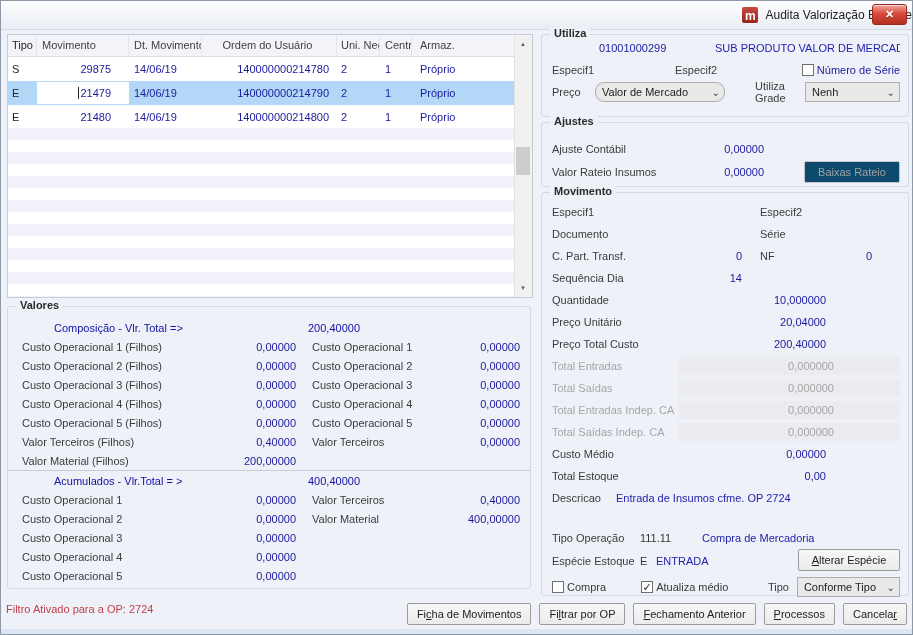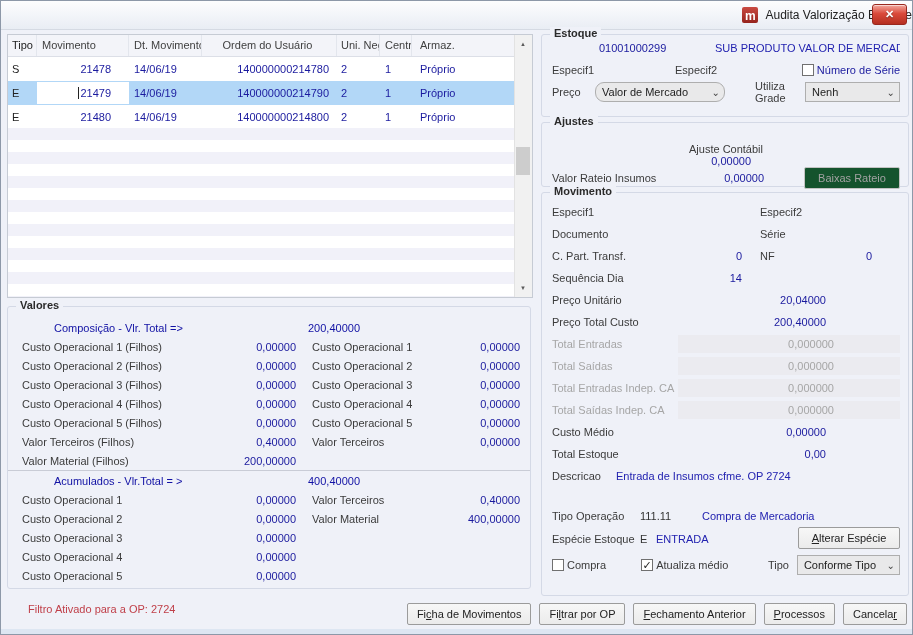--- a/index.html
+++ b/index.html
@@ -83,28 +83,28 @@
     box-sizing:border-box;padding:0 4px 0 6px;color:#222;}
   .combo .ctext{flex:1;white-space:nowrap;overflow:hidden;}
   .combo .chev{color:#444;font-size:10px;margin-left:4px;}
   .lbl-preco{width:43px;}
   .combo-preco{width:130px;margin-right:18px;border-radius:9px;}
   .lbl-grade{flex:1;padding-left:12px;}
   .combo-grade{width:95px;gap:44px;}
   
   .ajustes{left:540px;top:121px;width:368px;height:65px;}
   .aj-row{display:flex;align-items:center;height:23px;padding:0 8px 0 10px;}
-  .aj-row.first{margin-top:20px;flex-direction:column;}
+  .aj-row.first{margin-top:14px;}
   .aj-lbl{flex:1;}
   .aj-val{width:90px;text-align:right;color:#1a1a9e;margin-right:40px;}
   .aj-btnspot{width:96px;height:20px;}
   .wbtn{font-family:"Liberation Sans",sans-serif;font-size:11px;color:#222;
     background:linear-gradient(#f7f7f7,#ebebeb);border:1px solid #9b9b9b;border-radius:2px;
     height:22px;padding:0 9px;white-space:nowrap;}
-  .wbtn:disabled,.wbtn.disabled{color:#a2a2a2;background:#14532d;border-color:#c3c3c3;}
+  .wbtn:disabled,.wbtn.disabled{color:#a2a2a2;background:#0c4a6e;border-color:#c3c3c3;}
   .u{text-decoration:underline;}
   
   .movimento{left:540px;top:191px;width:368px;height:404px;}
   .mv-body{padding-top:8px;}
   .mrow{display:flex;align-items:center;height:22px;padding:0 8px 0 10px;}
   .m-l1{width:130px;}
   .m-v1{width:60px;text-align:right;color:#1a1a9e;}
   .m-l2{margin-left:18px;width:68px;}
   .m-v2{flex:1;text-align:right;padding-right:28px;color:#1a1a9e;}
   .m-lblf{flex:1;}
@@ -122,21 +122,21 @@
   .es-lbl{width:88px;}
   .es-code{width:16px;color:#333;}
   .es-desc{color:#2222b0;}
   .es-btn{position:absolute;right:8px;top:0;width:102px;}
   .mrow.checks{height:24px;margin-top:2px;}
   .chk-compra{width:90px;}
   .chk-atualiza{width:128px;}
   .lbl-tipo{width:36px;text-align:right;padding-right:8px;box-sizing:border-box;flex:1;}
   .combo-tipo{width:104px;}
   
-  .status{position:absolute;left:27px;top:602px;color:#c0404a;}
+  .status{position:absolute;left:5px;top:602px;color:#c0404a;}
   .btnrow{position:absolute;right:5px;top:602px;display:flex;gap:8px;}
   .frame-bottom{position:absolute;left:0;right:0;bottom:0;height:5px;background:#dde6f2;}
 </style>
 </head>
 <body>
 
 <div class="window">
 
   <div class="titlebar">
     <span class="app-icon"></span>
@@ -152,21 +152,21 @@
       <span class="gh c-mov" style="text-align:left;padding-left:5px;">Movimento</span>
       <span class="gh c-dt">Dt. Movimento</span>
       <span class="gh c-ordem" style="text-align:center;padding-left:5px;">Ordem do Usuário</span>
       <span class="gh c-uni">Uni. Neg.</span>
       <span class="gh c-centro">Centro</span>
       <span class="gh c-armaz" style="border-right:none;">Armaz.</span>
     </div>
 
     <div class="grid-row">
       <span class="gc c-tipo">S</span>
-      <span class="gc c-mov">21478</span>
+      <span class="gc c-mov">29875</span>
       <span class="gc c-dt">14/06/19</span>
       <span class="gc c-ordem">140000000214780</span>
       <span class="gc c-uni">2</span>
       <span class="gc c-centro">1</span>
       <span class="gc c-armaz">Próprio</span>
     </div>
 
     <div class="grid-row selected">
       <span class="gc c-tipo">E</span>
       <span class="gc c-mov" style="padding:0;">
@@ -273,21 +273,21 @@
         <span class="vv1">0,00000</span>
       </div>
       <div class="vrow">
         <span class="vl1">Custo Operacional 5</span>
         <span class="vv1">0,00000</span>
       </div>
     </div>
   </div>
 
   <div class="groupbox material">
-    <span class="gb-caption">Estoque</span>
+    <span class="gb-caption">Utiliza</span>
     <div class="mtl-row first">
       <span class="mtl-code navy">01001000299</span>
       <span class="mtl-name blue">SUB PRODUTO VALOR DE MERCADO</span>
     </div>
     <div class="mtl-row">
       <span class="mtl-esp1">Especif1</span>
       <span class="mtl-esp2">Especif2</span>
       <label class="check">
         <span class="cb"></span>
         <span class="navy">Número de Série</span>
@@ -338,20 +338,24 @@
       </div>
       <div class="mrow">
         <span class="m-l1">C. Part. Transf.</span>
         <span class="m-v1">0</span>
         <span class="m-l2">NF</span>
         <span class="m-v2">0</span>
       </div>
       <div class="mrow">
         <span class="m-l1">Sequência Dia</span>
         <span class="m-v1">14</span>
+      </div>
+      <div class="mrow">
+        <span class="m-lblf">Quantidade</span>
+        <span class="m-num">10,000000</span>
       </div>
       <div class="mrow">
         <span class="m-lblf">Preço Unitário</span>
         <span class="m-num">20,04000</span>
       </div>
       <div class="mrow">
         <span class="m-lblf">Preço Total Custo</span>
         <span class="m-num">200,40000</span>
       </div>
       <div class="mrow dis">

